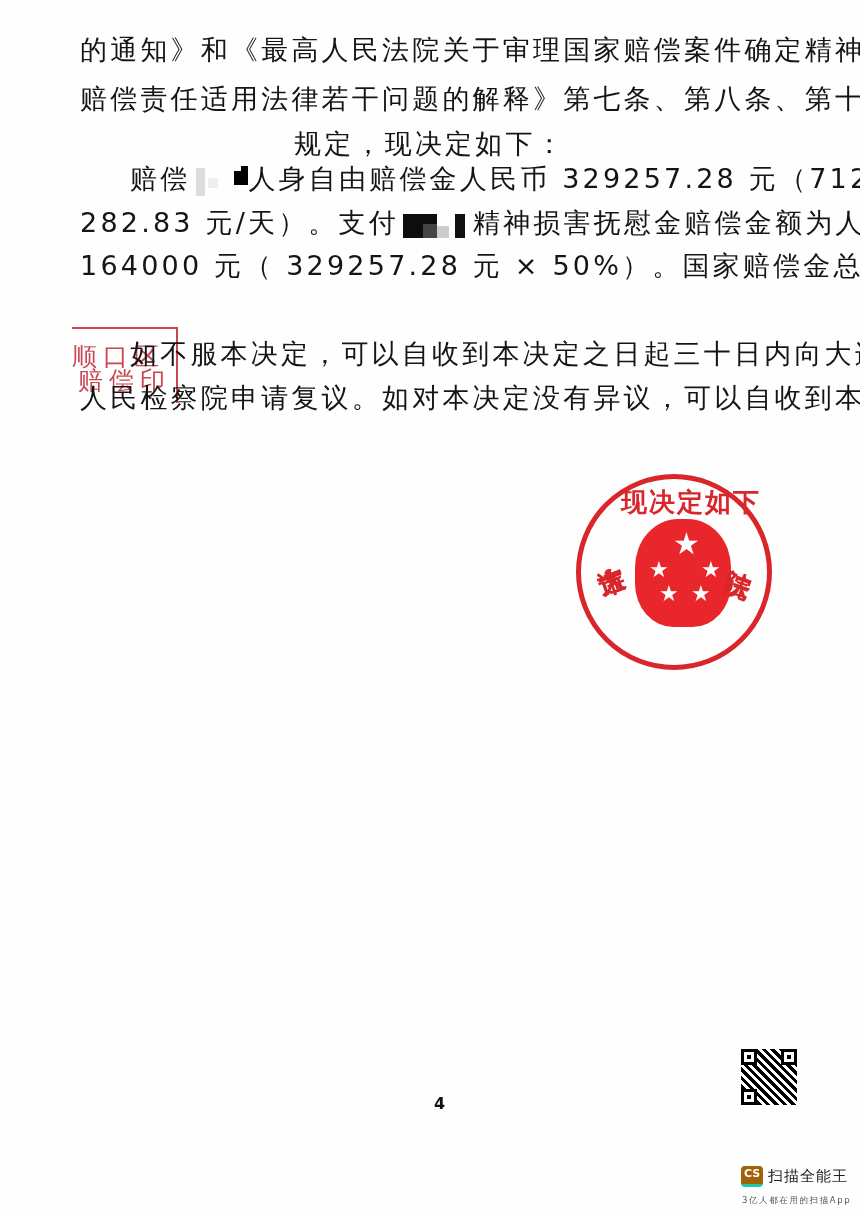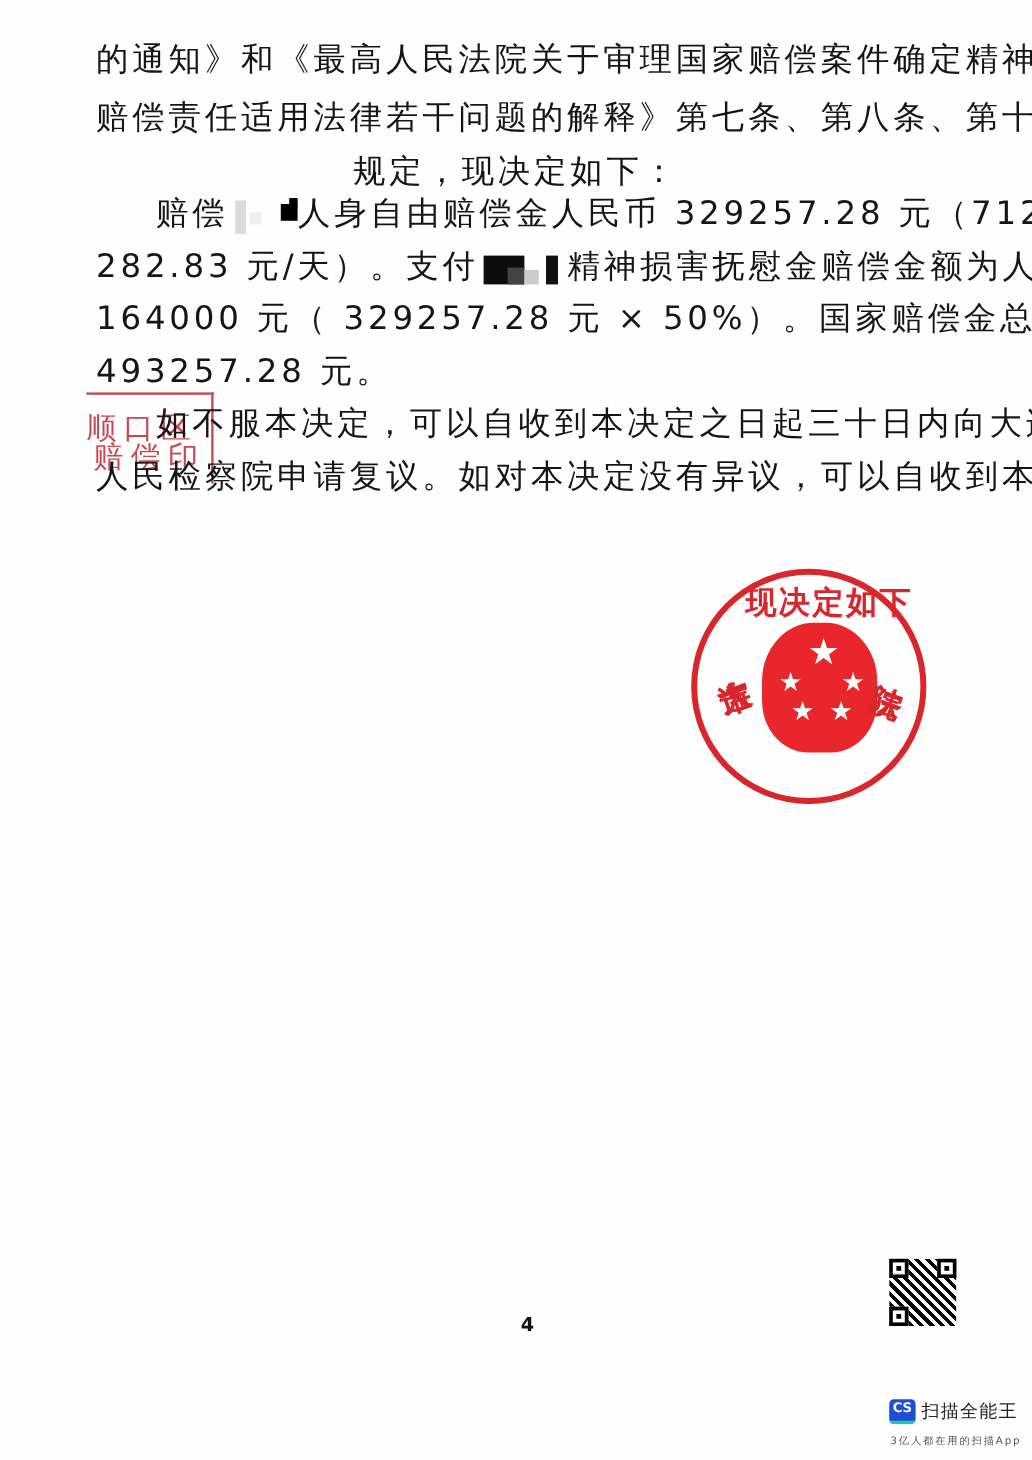--- a/index.html
+++ b/index.html
@@ -57,21 +57,21 @@
         linear-gradient(#000,#000) 0 0/16px 16px no-repeat,
         linear-gradient(#000,#000) 40px 0/16px 16px no-repeat,
         linear-gradient(#000,#000) 0 40px/16px 16px no-repeat,
         repeating-linear-gradient(45deg, #000 0 3px, #fff 3px 6px);
       border: 1px solid #fff;
     }
     .qr .f { position:absolute; width:16px; height:16px; box-sizing:border-box; border:3px solid #000; background:#fff; }
     .qr .f i { position:absolute; left:3px; top:3px; width:4px; height:4px; background:#000; }
     .brand { position: absolute; left: 741px; top: 1166px; display: flex; align-items: center; }
     .brand-logo {
-      width: 22px; height: 18px; background: #1d4ed8; border-radius: 4px; color: #fff;
+      width: 22px; height: 18px; background: #a16207; border-radius: 4px; color: #fff;
       font-size: 11px; font-weight: bold; text-align: center; line-height: 16px;
       border-bottom: 3px solid #21c7a8; box-sizing: content-box;
     }
     .brand-name { margin-left: 5px; font-size: 15px; font-weight: normal; color: #222; letter-spacing: 1px; }
     .brand-tag { position: absolute; left: 742px; top: 1195px; font-size: 8.5px; color: #555; letter-spacing: 1.6px; white-space: nowrap; }
   </style>
 </head>
 <body>
 
 <div class="page">
@@ -80,21 +80,20 @@
   <div class="line" style="top:79px;">赔偿责任适用法律若干问题的解释》第七条、第八条、第十条之</div>
   <div class="line" style="top:124px;text-align:center;">规定，现决定如下：</div>
 
   <div class="line indent" style="top:159px;">
     <span>赔偿</span><span class="redact redact-a"><span class="blk1"></span><span class="blk2"></span><span class="blk3"></span><span class="blk4"></span></span><span>人身自由赔偿金人民币 329257.28 元（712 天×</span>
   </div>
   <div class="line" style="top:203px;">
     <span>282.83 元/天）。支付</span><span class="redact redact-b"><span class="b1"></span><span class="b2"></span><span class="b3"></span><span class="b4"></span></span><span>精神损害抚慰金赔偿金额为人民币</span>
   </div>
   <div class="line" style="top:246px;">164000 元（ 329257.28 元 × 50%）。国家赔偿金总额为人民币</div>
-  <div class="line" style="top:290px;">493257.28 元。</div>
 
   <div class="seal-box">
     <span class="r1">顺口区</span>
     <span class="r2">赔偿印</span>
   </div>
 
   <div class="line indent" style="top:334px;">如不服本决定，可以自收到本决定之日起三十日内向大连市</div>
   <div class="line" style="top:378px;">人民检察院申请复议。如对本决定没有异议，可以自收到本决定</div>
 
   <div class="seal-round">

